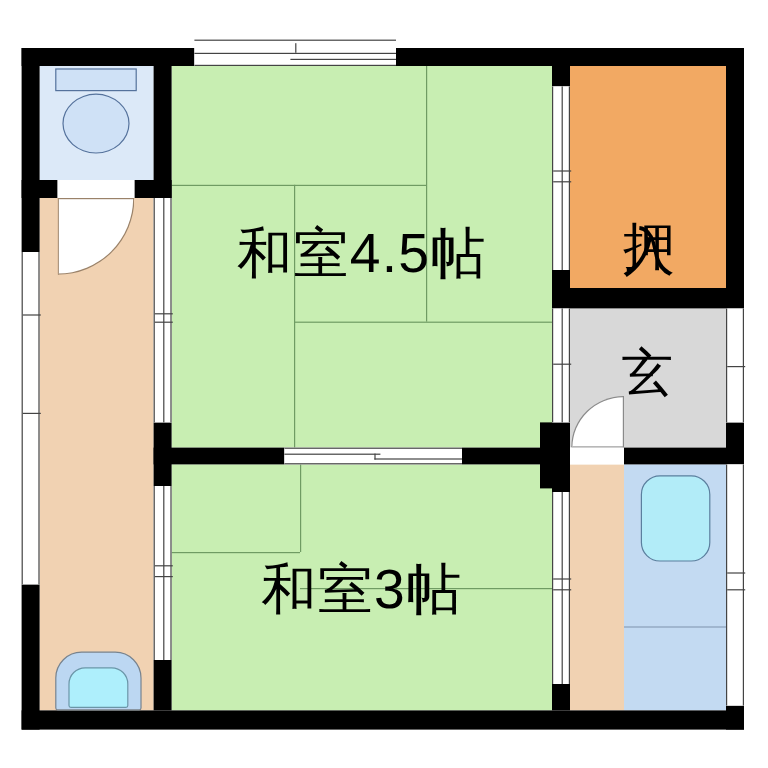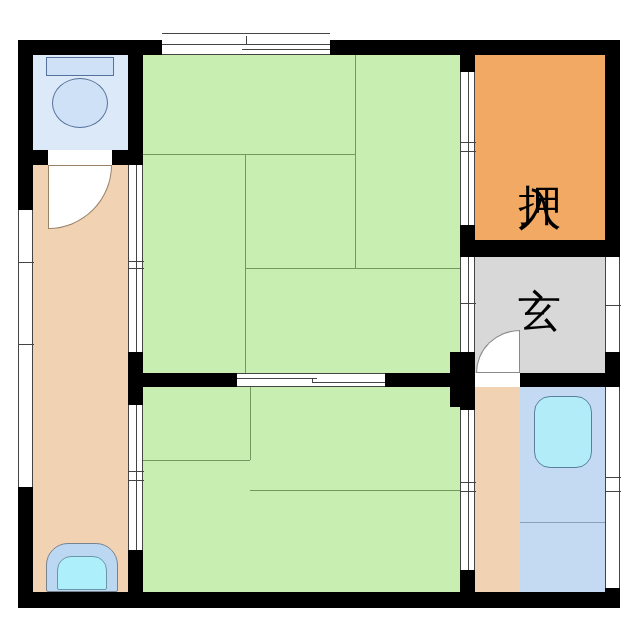--- a/index.html
+++ b/index.html
@@ -113,18 +113,20 @@
 
   <div class="door" style="left:48px;top:165px;width:64px;height:64px;border:1px solid #9a8269;border-radius:0 0 100% 0;"></div>
   <div class="door" style="left:476px;top:330px;width:44px;height:43px;border:1px solid #8a8a8a;border-radius:100% 0 0 0;"></div>
 
   <div class="fixture" style="left: 46px; top: 57px; width: 68px; height: 19px; border: 1px solid rgb(85, 114, 156); background-color: rgb(207, 225, 246);"></div>
   <div class="fixture" style="left: 52px; top: 78px; width: 56px; height: 50px; border: 1px solid rgb(85, 114, 156); border-radius: 50%; background-color: rgb(207, 225, 246);"></div>
   <div class="fixture" style="left: 534px; top: 396px; width: 58px; height: 72px; border: 1px solid rgb(91, 127, 158); border-radius: 16px; background-color: rgb(178, 236, 248);"></div>
   <div class="fixture" style="left: 46px; top: 543px; width: 72px; height: 49px; border: 1px solid rgb(119, 131, 143); border-radius: 22px 22px 2px 2px; background-color: rgb(188, 215, 242);"></div>
   <div class="fixture" style="left: 57px; top: 556px; width: 50px; height: 34px; border: 1px solid rgb(107, 150, 168); border-radius: 14px 14px 2px 2px; background-color: rgb(174, 239, 252);"></div>
 
+  <div class="label" style="left:143px;top:187px;width:317px;height:52px;font-size:46px;">和室4.5帖</div>
+  <div class="label" style="left:143px;top:467px;width:317px;height:52px;font-size:46px;">和室3帖</div>
   <div class="label" style="left:475px;top:97px;width:130px;height:110px;display:flex;justify-content:center;">
     <span style="writing-mode:vertical-rl;font-size:43px;line-height:1.1;">押入</span>
   </div>
   <div class="label" style="left:475px;top:289px;width:130px;height:48px;font-size:43px;">玄</div>
 
 </div>
 
 </body></html>

